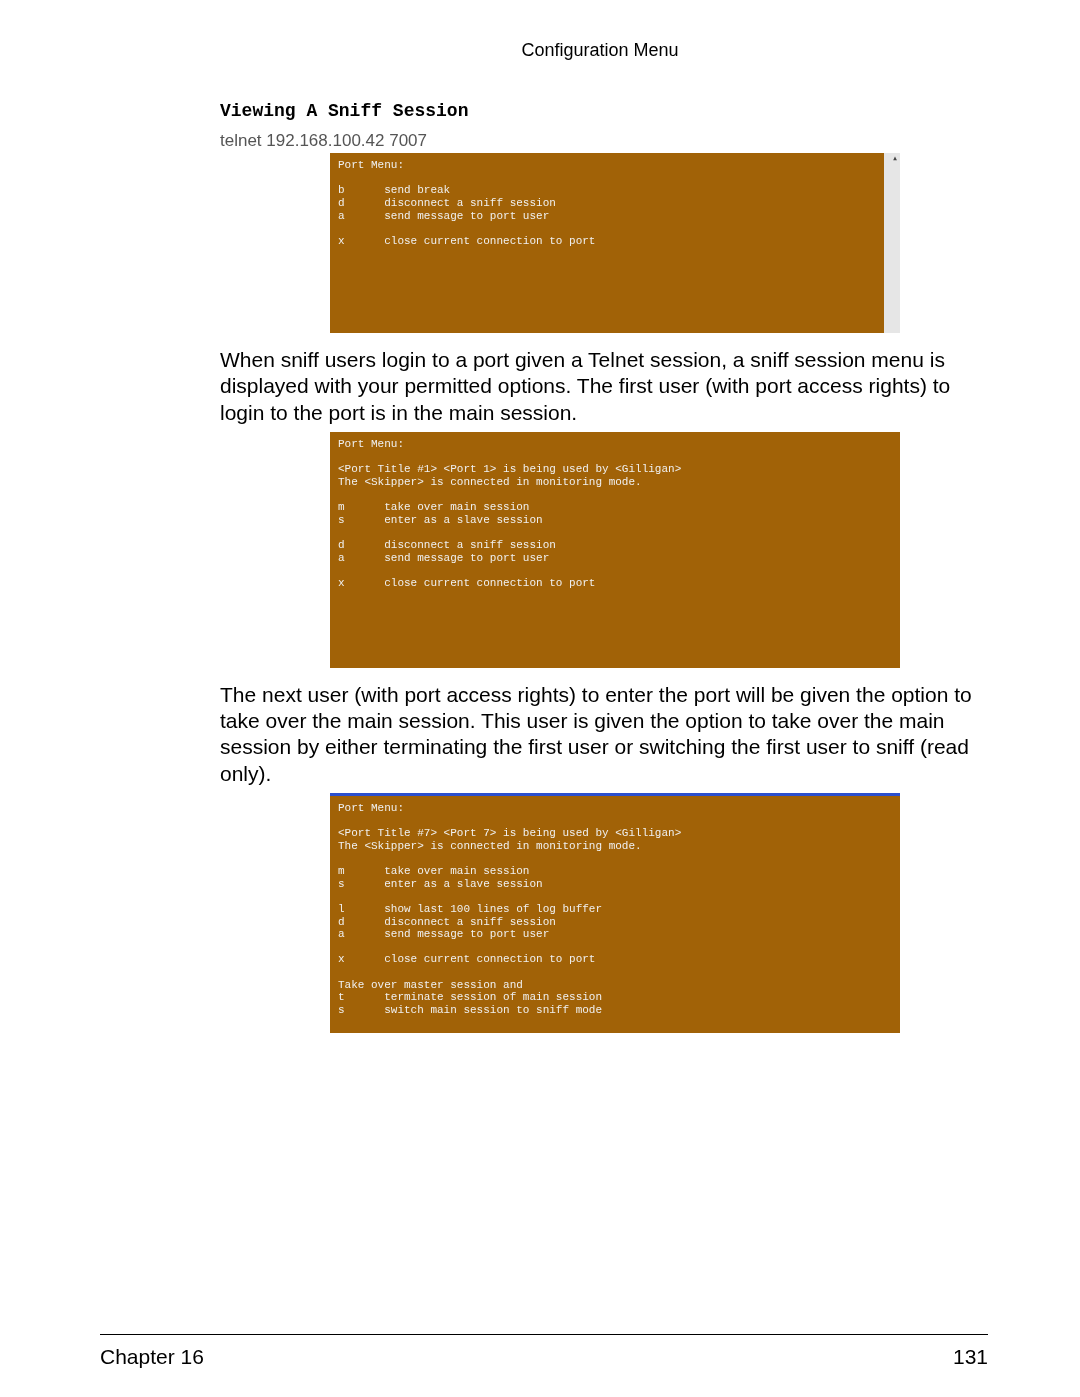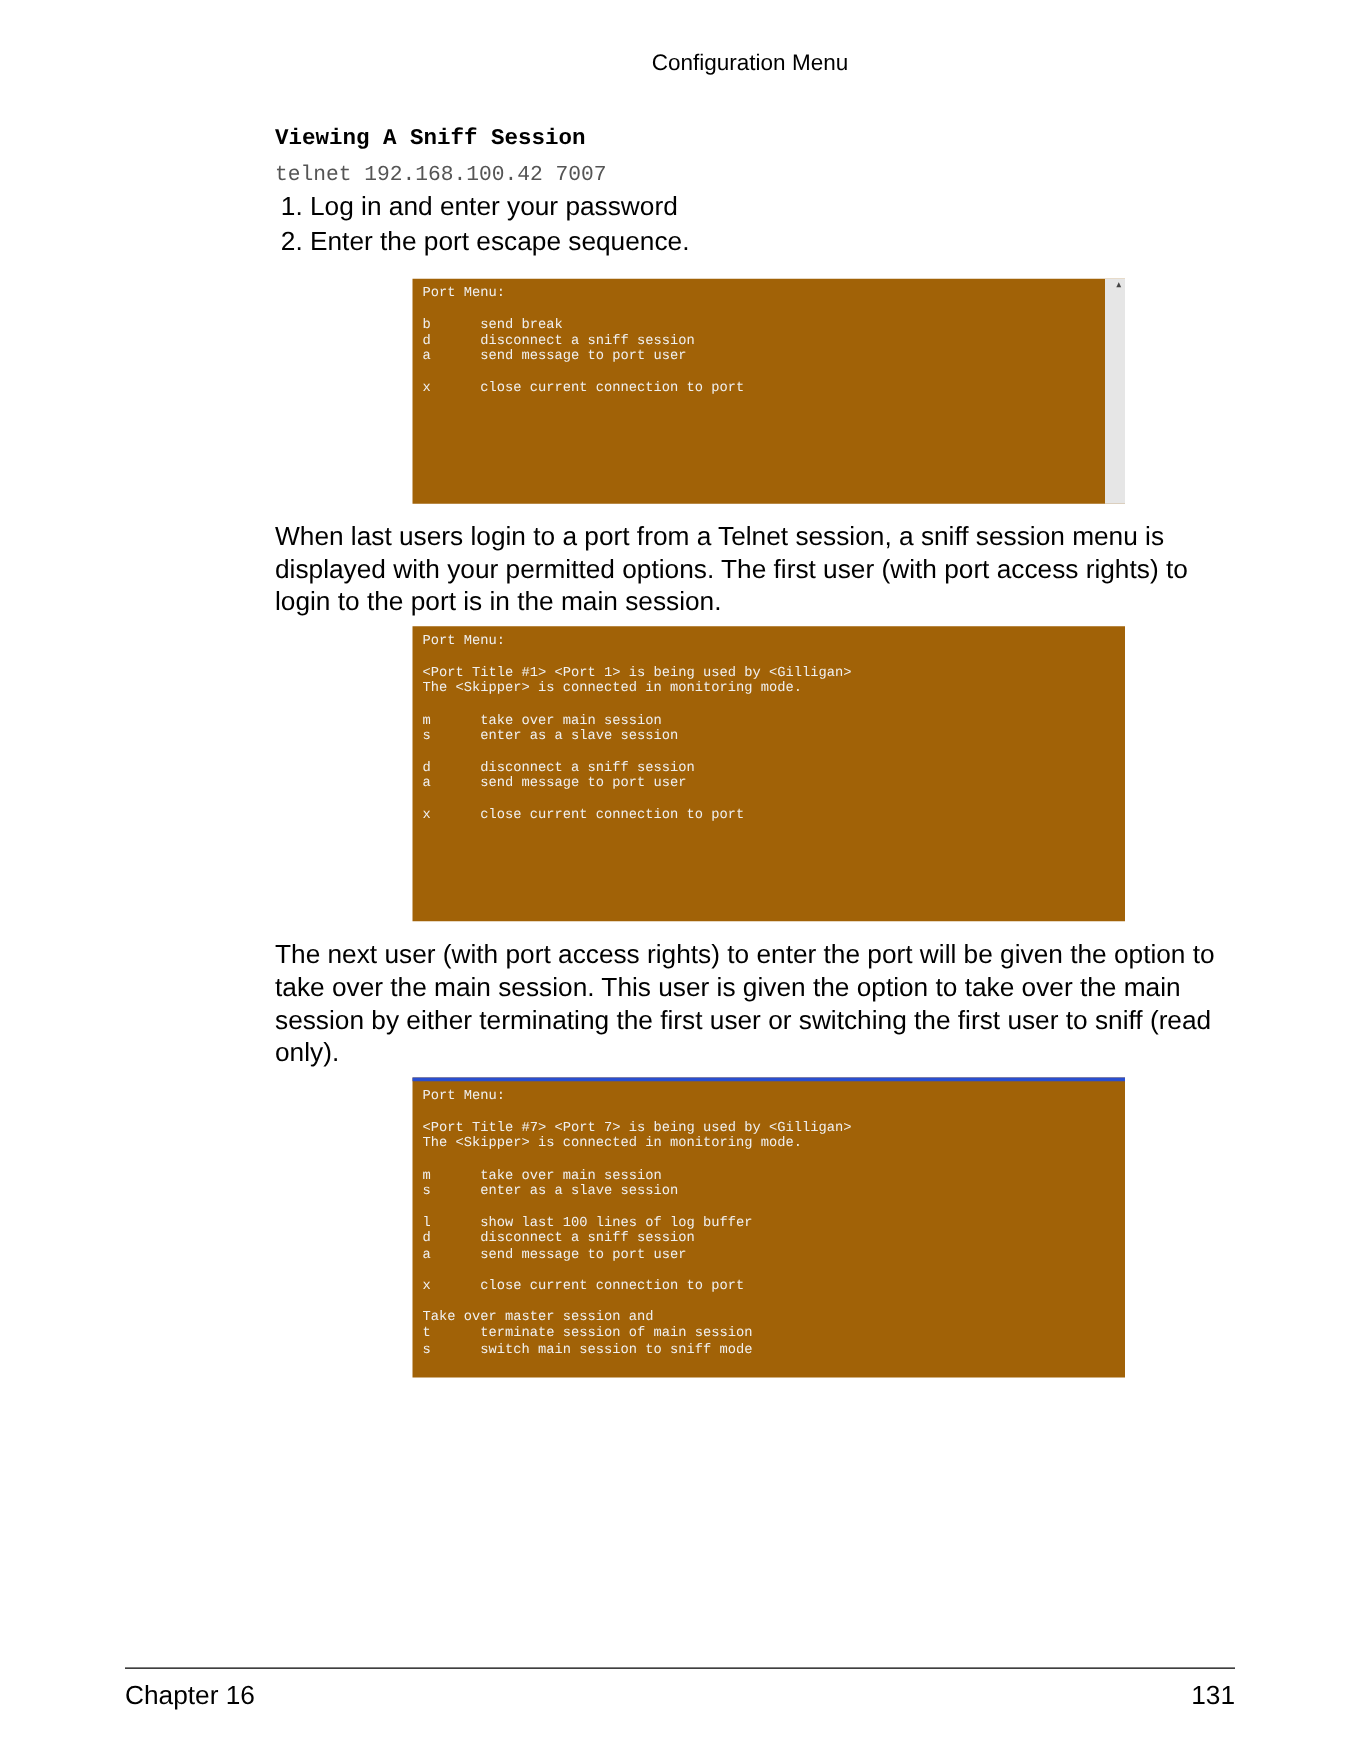--- a/index.html
+++ b/index.html
@@ -29,21 +29,21 @@
     margin-bottom: 10px;
     font-family: Liberation Mono, monospace;
   }
   .para {
     font-size: 21px;
     margin-left: 120px;
     line-height: 1.25;
     margin-bottom: 6px;
   }
   .code {
-    font-family: Liberation Mono, monospace;
+    font-family: Liberation Sans, sans-serif;
     font-size: 17px;
     margin-left: 120px;
     color: #555;
     margin-top: 6px;
     margin-bottom: 2px;
   }
   ol.steps {
     font-size: 21px;
     margin-left: 120px;
     padding-left: 28px;
@@ -101,36 +101,32 @@
 <body>
 
 <div class="page">
   <div class="header-right">Configuration Menu</div>
 
   <div class="section-title">Viewing A Sniff Session</div>
 
 
   <div class="code">telnet 192.168.100.42 7007</div>
 
-  <ol class="steps">
-    <li>Log in and enter your password</li>
-    <li>Enter the port escape sequence.</li>
-  </ol>
 
   <div class="term-wrap">
     <div class="term with-scroll term1">Port Menu:
 
 b      send break
 d      disconnect a sniff session
 a      send message to port user
 
 x      close current connection to port</div>
   </div>
 
-  <div class="para">When last users login to a port from a Telnet session, a sniff session menu is displayed with your permitted options. The first user (with port access rights) to login to the port is in the main session.</div>
+  <div class="para">When sniff users login to a port given a Telnet session, a sniff session menu is displayed with your permitted options. The first user (with port access rights) to login to the port is in the main session.</div>
 
   <div class="term-wrap">
     <div class="term term2">Port Menu:
 
 &lt;Port Title #1&gt; &lt;Port 1&gt; is being used by &lt;Gilligan&gt;
 The &lt;Skipper&gt; is connected in monitoring mode.
 
 m      take over main session
 s      enter as a slave session
 

